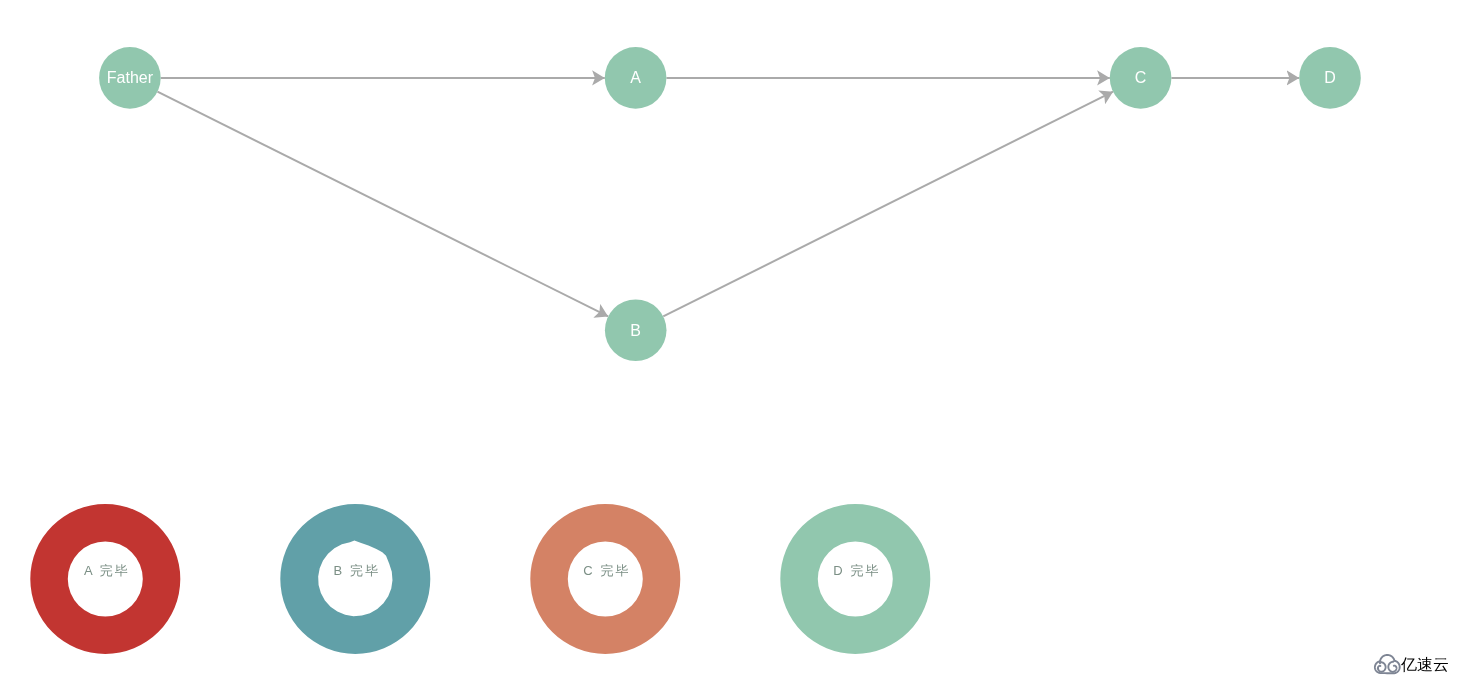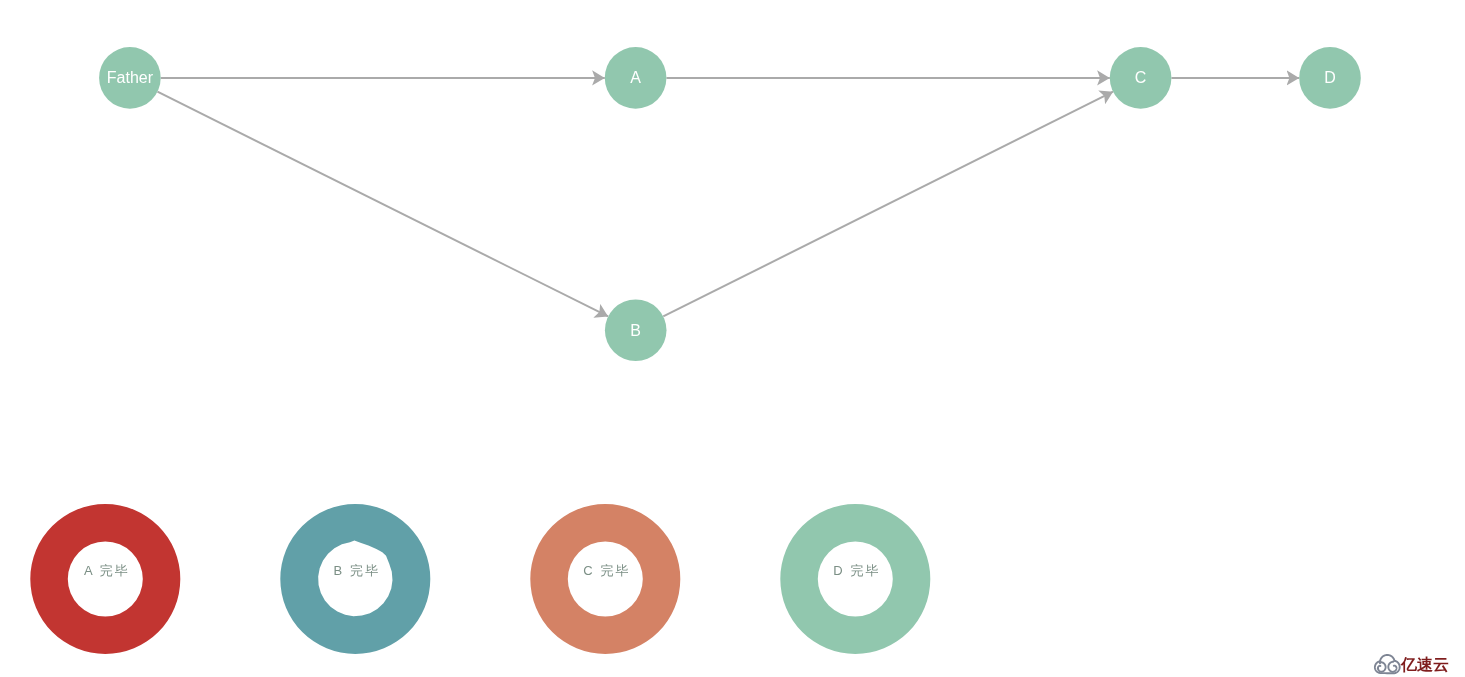--- a/index.html
+++ b/index.html
@@ -46,21 +46,21 @@
         <path d="M 105.3 504 A 75 75 0 1 1 105.3 654 A 75 75 0 1 1 105.3 504 Z M 105.3 541.5 A 37.5 37.5 0 1 0 105.3 616.5 A 37.5 37.5 0 1 0 105.3 541.5 Z" fill="#c23531" fill-rule="evenodd"></path>
         <text x="106.89999999999999" y="575" text-anchor="middle" class="donut-label" fill="#7b8f85">A 完毕</text>
         <path d="M 355.3 504 A 75 75 0 1 1 355.3 654 A 75 75 0 1 1 355.3 504 Z M 354.42 540.41 L 360.46 542.77 L 368.44 545.48 L 376.35 549.06 L 382.31 552.27 L 386.05 555.66 L 389.23 563.75 L 391.79 571.77 L 392.48 580.17 L 391.27 588.50 L 388.21 596.35 L 383.46 603.31 L 377.27 609.02 L 369.95 613.19 L 361.89 615.61 L 353.48 616.16 L 345.17 614.79 L 337.38 611.60 L 330.50 606.73 L 324.90 600.44 L 320.86 593.06 L 318.58 584.95 L 318.18 576.53 L 319.69 568.25 L 323.02 560.51 L 328.01 553.72 L 334.39 548.23 L 341.85 544.32 L 349.99 542.18 Z" fill="#61a0a8" fill-rule="evenodd"></path>
         <text x="356.90000000000003" y="575" text-anchor="middle" class="donut-label" fill="#7b8f85">B 完毕</text>
         <path d="M 605.3 504 A 75 75 0 1 1 605.3 654 A 75 75 0 1 1 605.3 504 Z M 605.3 541.5 A 37.5 37.5 0 1 0 605.3 616.5 A 37.5 37.5 0 1 0 605.3 541.5 Z" fill="#d48265" fill-rule="evenodd"></path>
         <text x="606.9" y="575" text-anchor="middle" class="donut-label" fill="#7b8f85">C 完毕</text>
         <path d="M 855.3 504 A 75 75 0 1 1 855.3 654 A 75 75 0 1 1 855.3 504 Z M 855.3 541.5 A 37.5 37.5 0 1 0 855.3 616.5 A 37.5 37.5 0 1 0 855.3 541.5 Z" fill="#91c7ae" fill-rule="evenodd"></path>
         <text x="856.9" y="575" text-anchor="middle" class="donut-label" fill="#7b8f85">D 完毕</text>
       </g>
   </svg>
-  <div id="watermark" style="color: #7f1d1d; font-weight: bold;">
+  <div id="watermark" style="color: #000000;">
     <svg id="cloudsvg" width="28" height="22" viewBox="0 0 28 22">
       <g id="cloudg" fill="none" stroke="#7e8594" stroke-width="1.9" stroke-linecap="round" stroke-linejoin="round">
           <path d="M7.29 7.32L6.85 7.38L6.42 7.46L6.00 7.58L5.59 7.73L5.19 7.91L4.81 8.12L4.44 8.35L4.09 8.61L3.76 8.90L3.45 9.21L3.17 9.55L2.91 9.90L2.68 10.27L2.47 10.66L2.30 11.06L2.16 11.48L2.05 11.90L1.96 12.33L1.92 12.76L1.90 13.20L1.92 13.64L1.96 14.07L2.05 14.50L2.16 14.92L2.30 15.34L2.47 15.74L2.68 16.13L2.91 16.50L3.17 16.85L3.45 17.19L3.76 17.50L4.09 17.79L4.44 18.05L4.81 18.28L5.19 18.49L5.59 18.67L6.00 18.82L6.42 18.94L6.85 19.02L7.29 19.08L7.29 19.08L9.56 19.11L11.84 19.14L14.12 19.18L16.39 19.21L18.67 19.24L20.95 19.28L20.95 19.28L21.40 19.22L21.84 19.13L22.28 19.01L22.71 18.86L23.12 18.68L23.53 18.47L23.91 18.23L24.28 17.96L24.63 17.67L24.95 17.36L25.25 17.02L25.53 16.66L25.78 16.28L26.00 15.88L26.19 15.47L26.36 15.05L26.49 14.62L26.59 14.18L26.66 13.73L26.69 13.27L26.70 12.82L26.67 12.37L26.61 11.92L26.51 11.48L26.39 11.04L26.23 10.61L26.04 10.20L25.83 9.80L25.58 9.42L25.31 9.06L25.02 8.71L24.70 8.39L24.35 8.10L23.99 7.82L23.61 7.58L23.21 7.36L22.80 7.17L22.37 7.02L21.94 6.89L21.49 6.80"></path>
           <path d="M7.97 8.20L8.47 8.26L8.95 8.36L9.41 8.51L9.86 8.70L10.29 8.94L10.69 9.22L11.06 9.53L11.40 9.88L11.70 10.26L11.96 10.67L12.17 11.10L12.35 11.54L12.48 12.01L12.56 12.47L12.59 12.95L12.58 13.42L12.52 13.89L12.42 14.35L12.27 14.80L12.08 15.23L11.85 15.63L11.58 16.01L11.27 16.36L10.93 16.68L10.56 16.96L10.17 17.20L9.76 17.41L9.33 17.57L8.89 17.68L8.44 17.76L7.98 17.69L7.55 17.57L7.13 17.42L6.75 17.23L6.39 17.00L6.07 16.74L5.79 16.46L5.54 16.16L5.33 15.84L5.17 15.52L5.04 15.18L4.95 14.84L4.90 14.51L4.89 14.18L4.92 13.87L4.97 13.56L5.06 13.28L5.18 13.02L5.31 12.78L5.47 12.56L5.65 12.38L5.84 12.22L6.04 12.09L6.25 11.99L6.46 11.92L6.66 11.88L6.86 11.86L7.05 11.87L7.23 11.91L7.40 11.96"></path>
           <path d="M20.22 7.70L19.69 7.76L19.18 7.87L18.69 8.03L18.21 8.23L17.76 8.49L17.33 8.78L16.94 9.11L16.59 9.48L16.27 9.89L15.99 10.32L15.76 10.77L15.58 11.25L15.44 11.73L15.36 12.23L15.32 12.73L15.33 13.24L15.39 13.73L15.50 14.22L15.66 14.69L15.87 15.15L16.11 15.58L16.40 15.98L16.72 16.35L17.08 16.69L17.47 16.98L17.88 17.24L18.32 17.46L18.78 17.63L19.24 17.75L19.72 17.83L20.21 17.76L20.67 17.64L21.11 17.47L21.52 17.27L21.89 17.03L22.23 16.76L22.53 16.46L22.79 16.14L23.01 15.80L23.19 15.45L23.33 15.10L23.42 14.74L23.47 14.39L23.48 14.04L23.46 13.71L23.40 13.39L23.30 13.08L23.18 12.81L23.04 12.55L22.86 12.33L22.66 12.13L22.46 11.97L22.24 11.84L22.02 11.74L21.79 11.67L21.57 11.63L21.36 11.63L21.16 11.65L20.97 11.69L20.80 11.76"></path>
           <path d="M7.02 9.33L6.97 8.89L6.95 8.44L6.96 7.99L6.99 7.54L7.05 7.10L7.14 6.66L7.25 6.22L7.39 5.80L7.56 5.38L7.75 4.97L7.97 4.58L8.21 4.20L8.47 3.84L8.75 3.49L9.06 3.16L9.38 2.85L9.72 2.56L10.08 2.29L10.46 2.04L10.85 1.82L11.25 1.62L11.67 1.45L12.09 1.30L12.52 1.18L12.96 1.08L13.40 1.01L13.85 0.97L14.30 0.96L14.75 0.97L15.20 1.01L15.64 1.08L16.08 1.18L16.51 1.30L16.93 1.45L17.35 1.62L17.75 1.82L18.14 2.04L18.52 2.29L18.88 2.56L19.22 2.85L19.54 3.16L19.85 3.49L20.13 3.84L20.39 4.20L20.63 4.58L20.85 4.97L21.04 5.38L21.21 5.80L21.35 6.22L21.46 6.66"></path>
         </g>
     </svg>
     <span id="wmtext">亿速云</span>
   </div>

